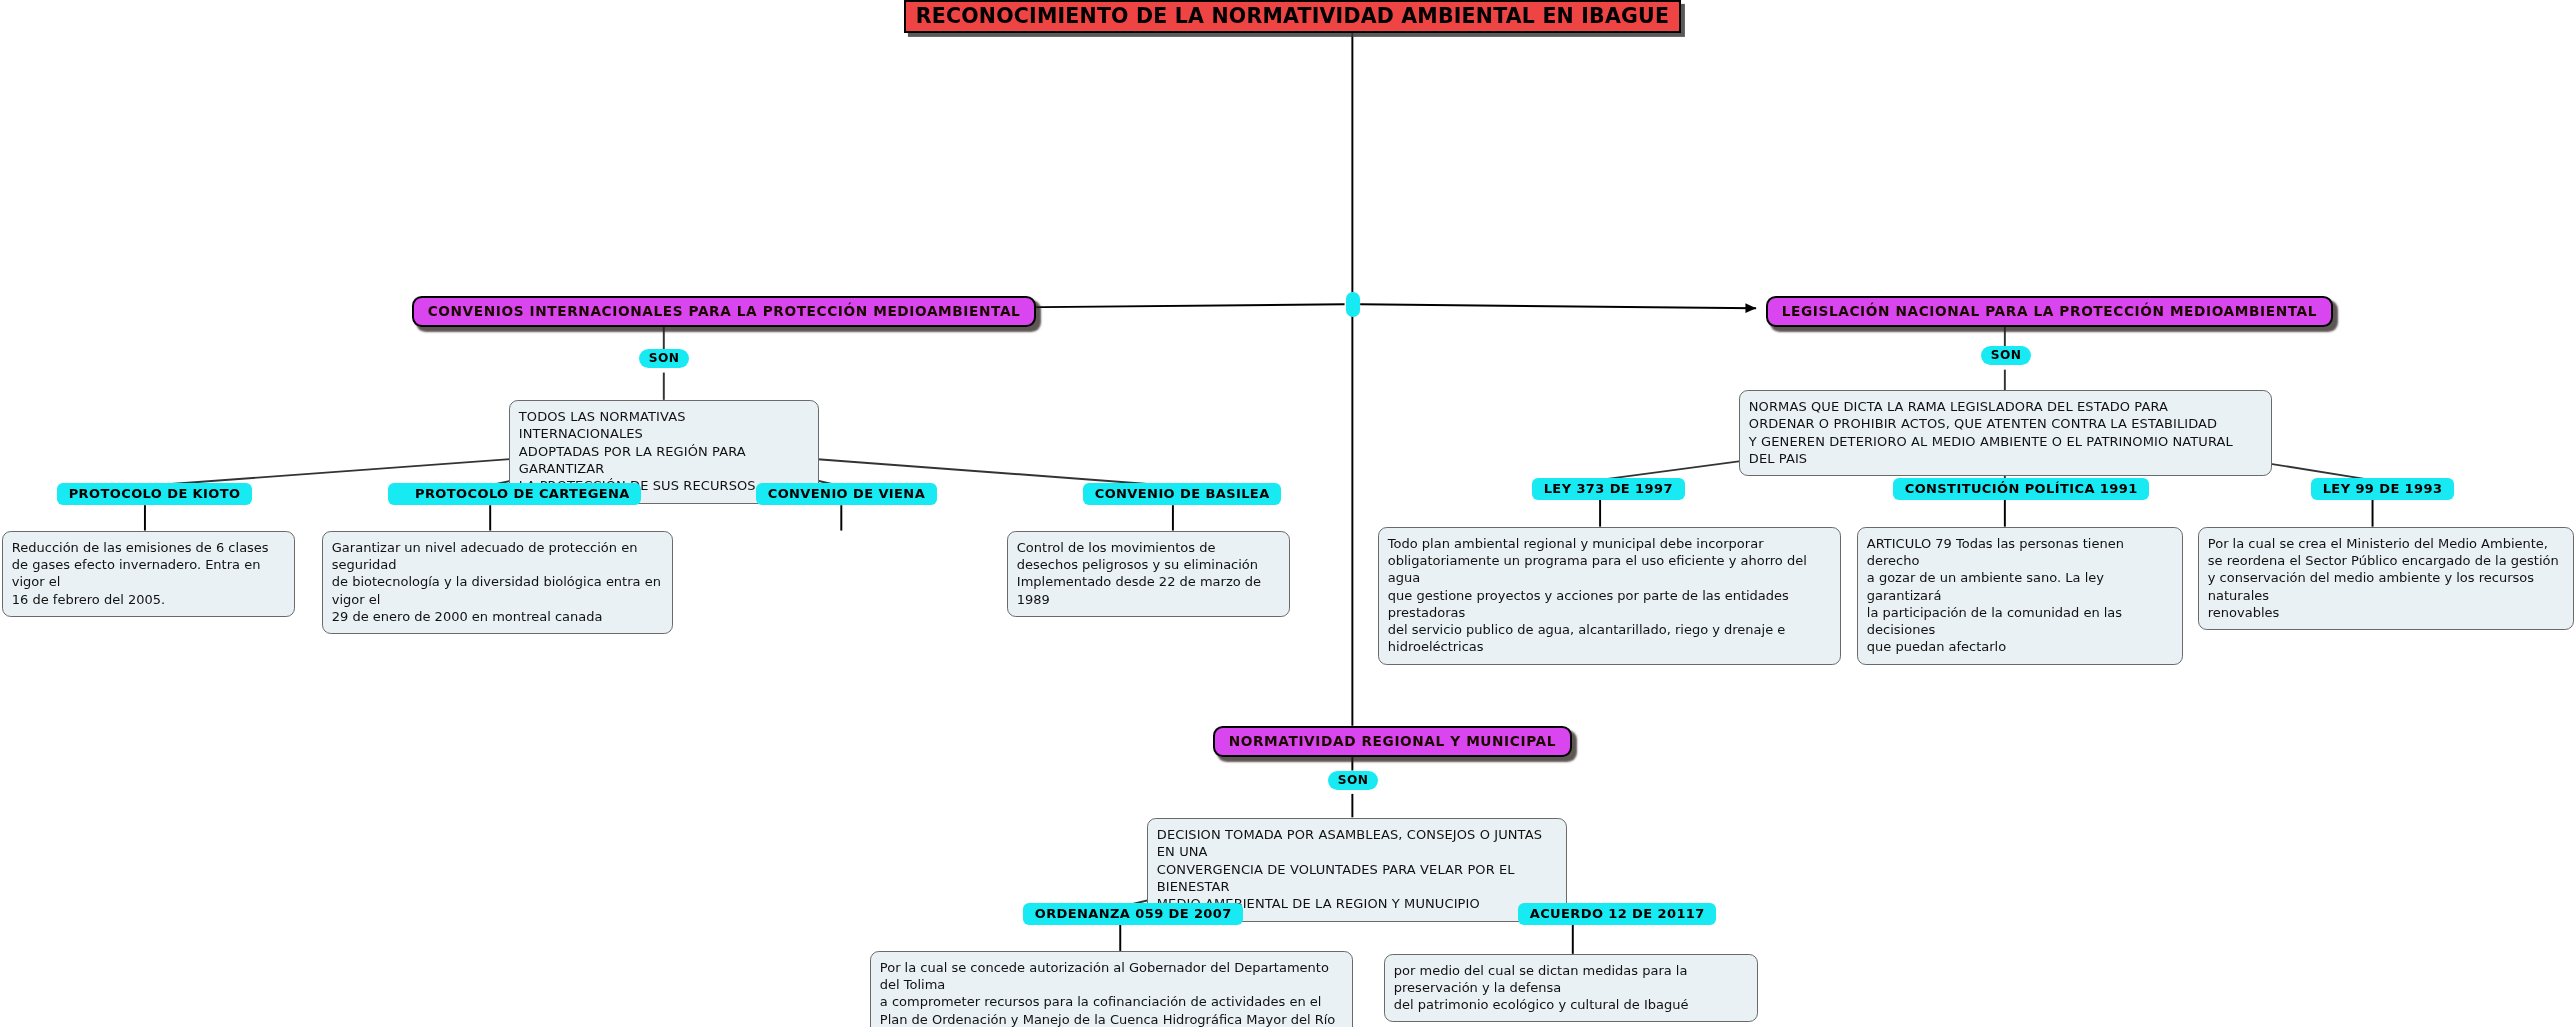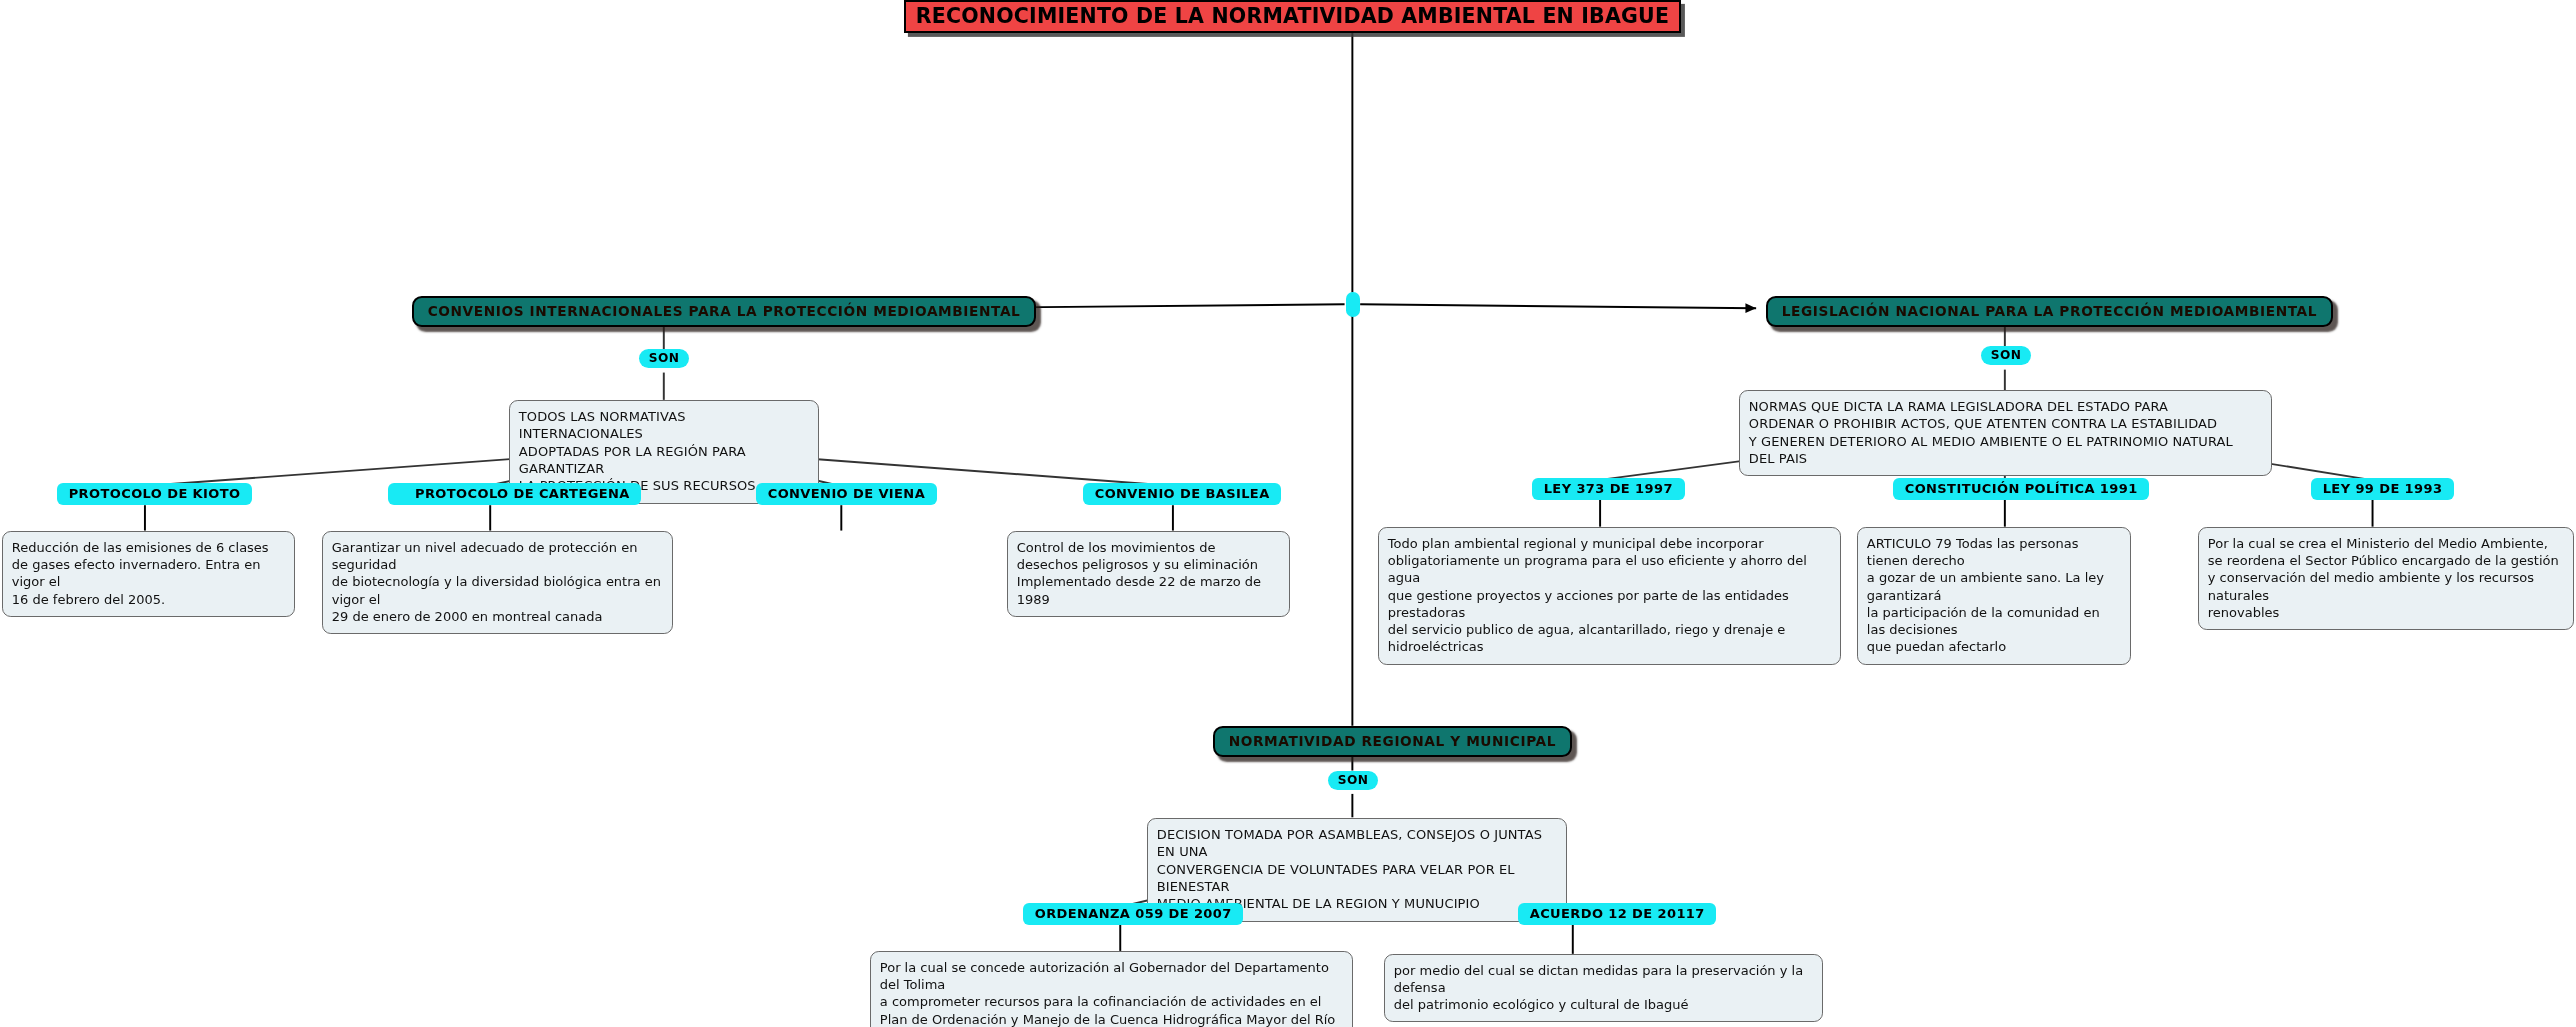--- a/index.html
+++ b/index.html
@@ -48,21 +48,21 @@
     letter-spacing: 0.2px;
     padding: 2px 9.8px 2.9px 9.8px;
     white-space: nowrap;
     box-shadow: 3.9px 3.9px 0 rgba(60,60,60,0.85);
     font-family: "DejaVu Sans", sans-serif;
     margin-left: 16px;
   }
 
   
   .pill-orange {
-    background: #0f766e;
+    background: #d946ef;
     border: 2px solid #000000;
     border-radius: 9.8px;
     color: #1a0a00;
     font-weight: bold;
     font-size: 13.7px;
     letter-spacing: 0.6px;
     padding: 4.9px 13.7px 5.9px 13.7px;
     white-space: nowrap;
     box-shadow: 4.9px 4.9px 2px rgba(40,30,25,0.75);
     font-family: "DejaVu Sans", sans-serif;
@@ -200,21 +200,21 @@
 Y GENEREN DETERIORO AL MEDIO AMBIENTE O EL PATRINOMIO NATURAL DEL PAIS</div>
 
   <div class="node pill-cyan" style="left:1532px; top:478px;">LEY 373 DE 1997</div>
   <div class="node pill-cyan" style="left:1893px; top:478px;">CONSTITUCIÓN POLÍTICA 1991</div>
   <div class="node pill-cyan" style="left:2311px; top:478px;">LEY 99 DE 1993</div>
 
   <div class="node desc-box" style="left:1378px; top:527px; width:463px;">Todo plan ambiental regional y municipal debe incorporar
 obligatoriamente un programa para el uso eficiente y ahorro del agua
 que gestione proyectos y acciones por parte de las entidades prestadoras
 del servicio publico de agua, alcantarillado, riego y drenaje e hidroeléctricas</div>
-  <div class="node desc-box" style="left:1857px; top:527px; width:274px;">ARTICULO 79 Todas las personas tienen derecho
+  <div class="node desc-box" style="left:1857px; top:527px; width:326px;">ARTICULO 79 Todas las personas tienen derecho
 a gozar de un ambiente sano. La ley garantizará
 la participación de la comunidad en las decisiones
 que puedan afectarlo</div>
   <div class="node desc-box" style="left:2198px; top:527px; width:376px;">Por la cual se crea el Ministerio del Medio Ambiente,
 se reordena el Sector Público encargado de la gestión
 y conservación del medio ambiente y los recursos naturales
 renovables</div>
 
   <div class="node pill-orange" style="left:1213px; top:726px;">NORMATIVIDAD REGIONAL Y MUNICIPAL</div>
 
@@ -224,17 +224,17 @@
 CONVERGENCIA DE VOLUNTADES PARA VELAR POR EL BIENESTAR
 MEDIO AMEBIENTAL DE LA REGION Y MUNUCIPIO</div>
 
   <div class="node pill-cyan" style="left:1023px; top:903px;">ORDENANZA 059 DE 2007</div>
   <div class="node pill-cyan" style="left:1518px; top:903px;">ACUERDO 12 DE 20117</div>
 
   <div class="node desc-box" style="left:870px; top:951px; width:483px;">Por la cual se concede autorización al Gobernador del Departamento del Tolima
 a comprometer recursos para la cofinanciación de actividades en el
 Plan de Ordenación y Manejo de la Cuenca Hidrográfica Mayor del Río Coello,
  para la Cuenca Hidrográfica del Río Combeima a corto, mediano y largo plazo</div>
-  <div class="node desc-box" style="left:1384px; top:954px; width:439px;">por medio del cual se dictan medidas para la preservación y la defensa
+  <div class="node desc-box" style="left:1384px; top:954px; width:374px;">por medio del cual se dictan medidas para la preservación y la defensa
  del patrimonio ecológico y cultural de Ibagué</div>
 
 </div>
 
 
 </body></html>

